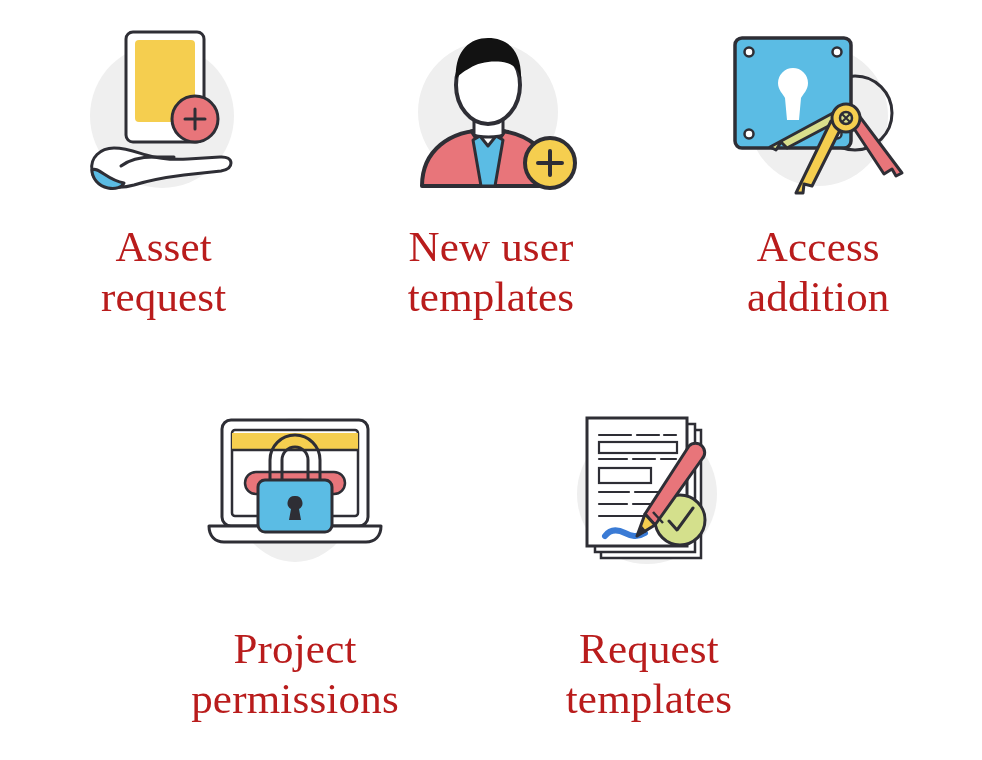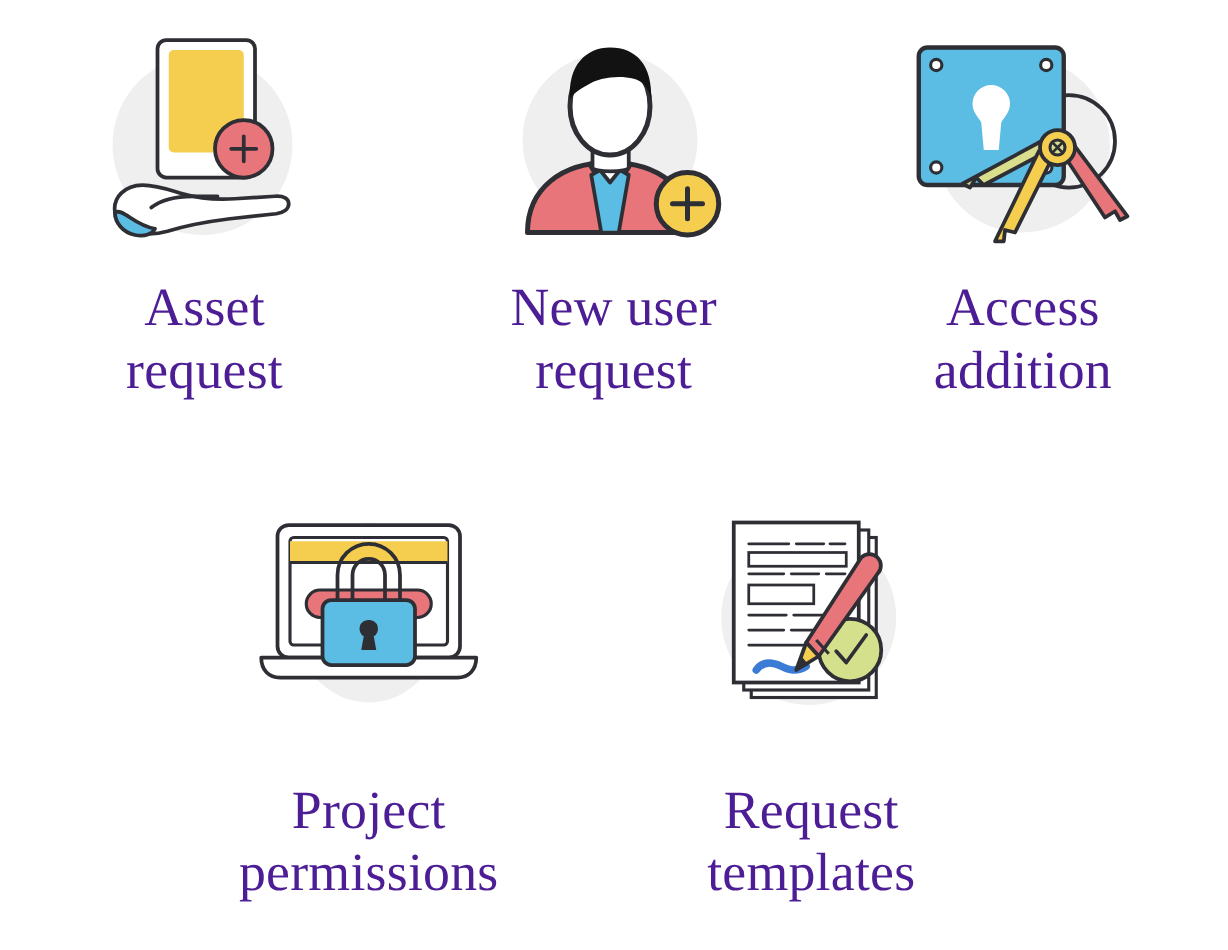--- a/index.html
+++ b/index.html
@@ -53,21 +53,21 @@
     display: block;
     width: 200px;
     height: 190px;
     overflow: visible;
   }
   .label {
     margin-top: 14px;
     text-align: center;
     font-size: 43px;
     line-height: 1.17;
-    color: #4c1d95;
+    color: #b91c1c;
     letter-spacing: 0.2px;
     font-weight: 400;
     white-space: pre-line;
   }
   .row-two .label {
     margin-top: 32px;
   }
 </style>
 </head>
 <body>
@@ -117,21 +117,21 @@
           <ellipse cx="97" cy="67" rx="32" ry="39" fill="#ffffff" stroke="#2E2E35" stroke-width="4"></ellipse>
 
           <path d="M65 62 C63 34 78 20 97 20 C118 20 131 34 130 62
                    C128 52 123 47 116 45 C104 42 88 44 79 50 C72 54 67 57 65 62 Z" fill="#121212"></path>
 
           <circle cx="159" cy="145" r="25" fill="#F5CE4F" stroke="#2E2E35" stroke-width="4"></circle>
           <path d="M159 133 L159 157 M147 145 L171 145" stroke="#2E2E35" stroke-width="4" stroke-linecap="round"></path>
         </svg>
       </div>
       <div class="label">New user
-request</div>
+templates</div>
     </div>
 
     <div class="card">
       <div class="icon-wrap">
         <svg viewBox="0 0 200 190" xmlns="http://www.w3.org/2000/svg">
           <circle cx="100" cy="98" r="70" fill="#EFEFEF"></circle>
 
           <circle cx="137" cy="95" r="37" fill="none" stroke="#2E2E35" stroke-width="3"></circle>
 
           <rect x="17" y="20" width="116" height="110" rx="7" ry="7" fill="#5BBCE4" stroke="#2E2E35" stroke-width="3.5"></rect>

